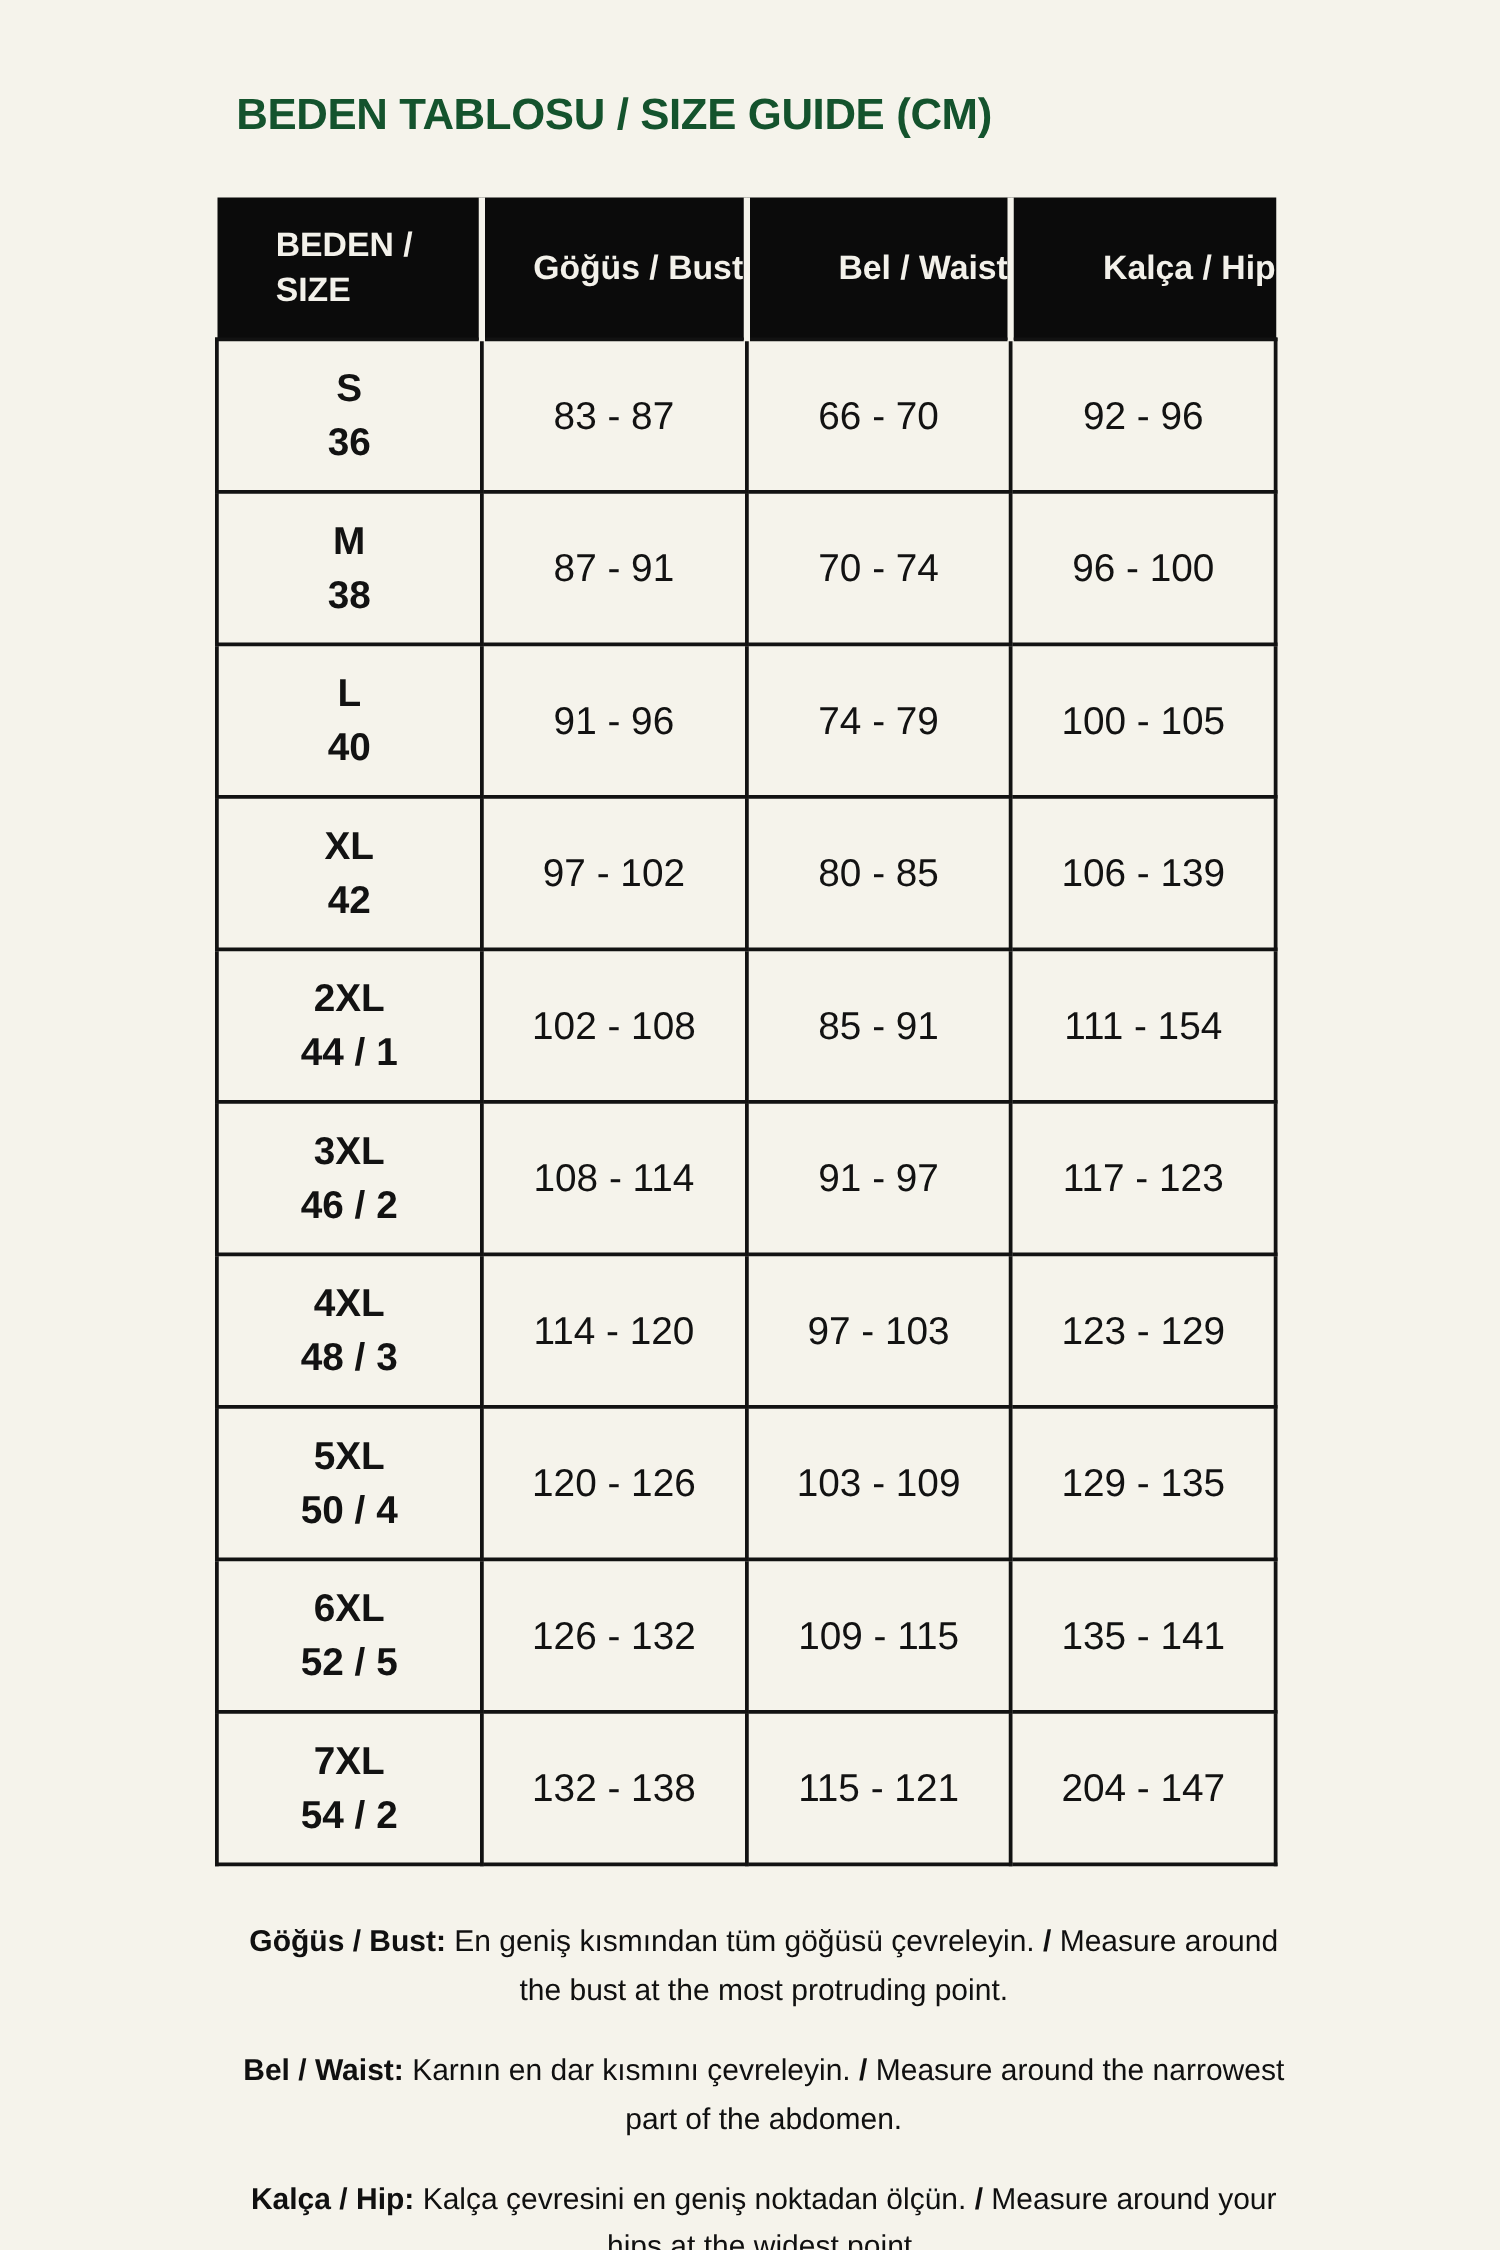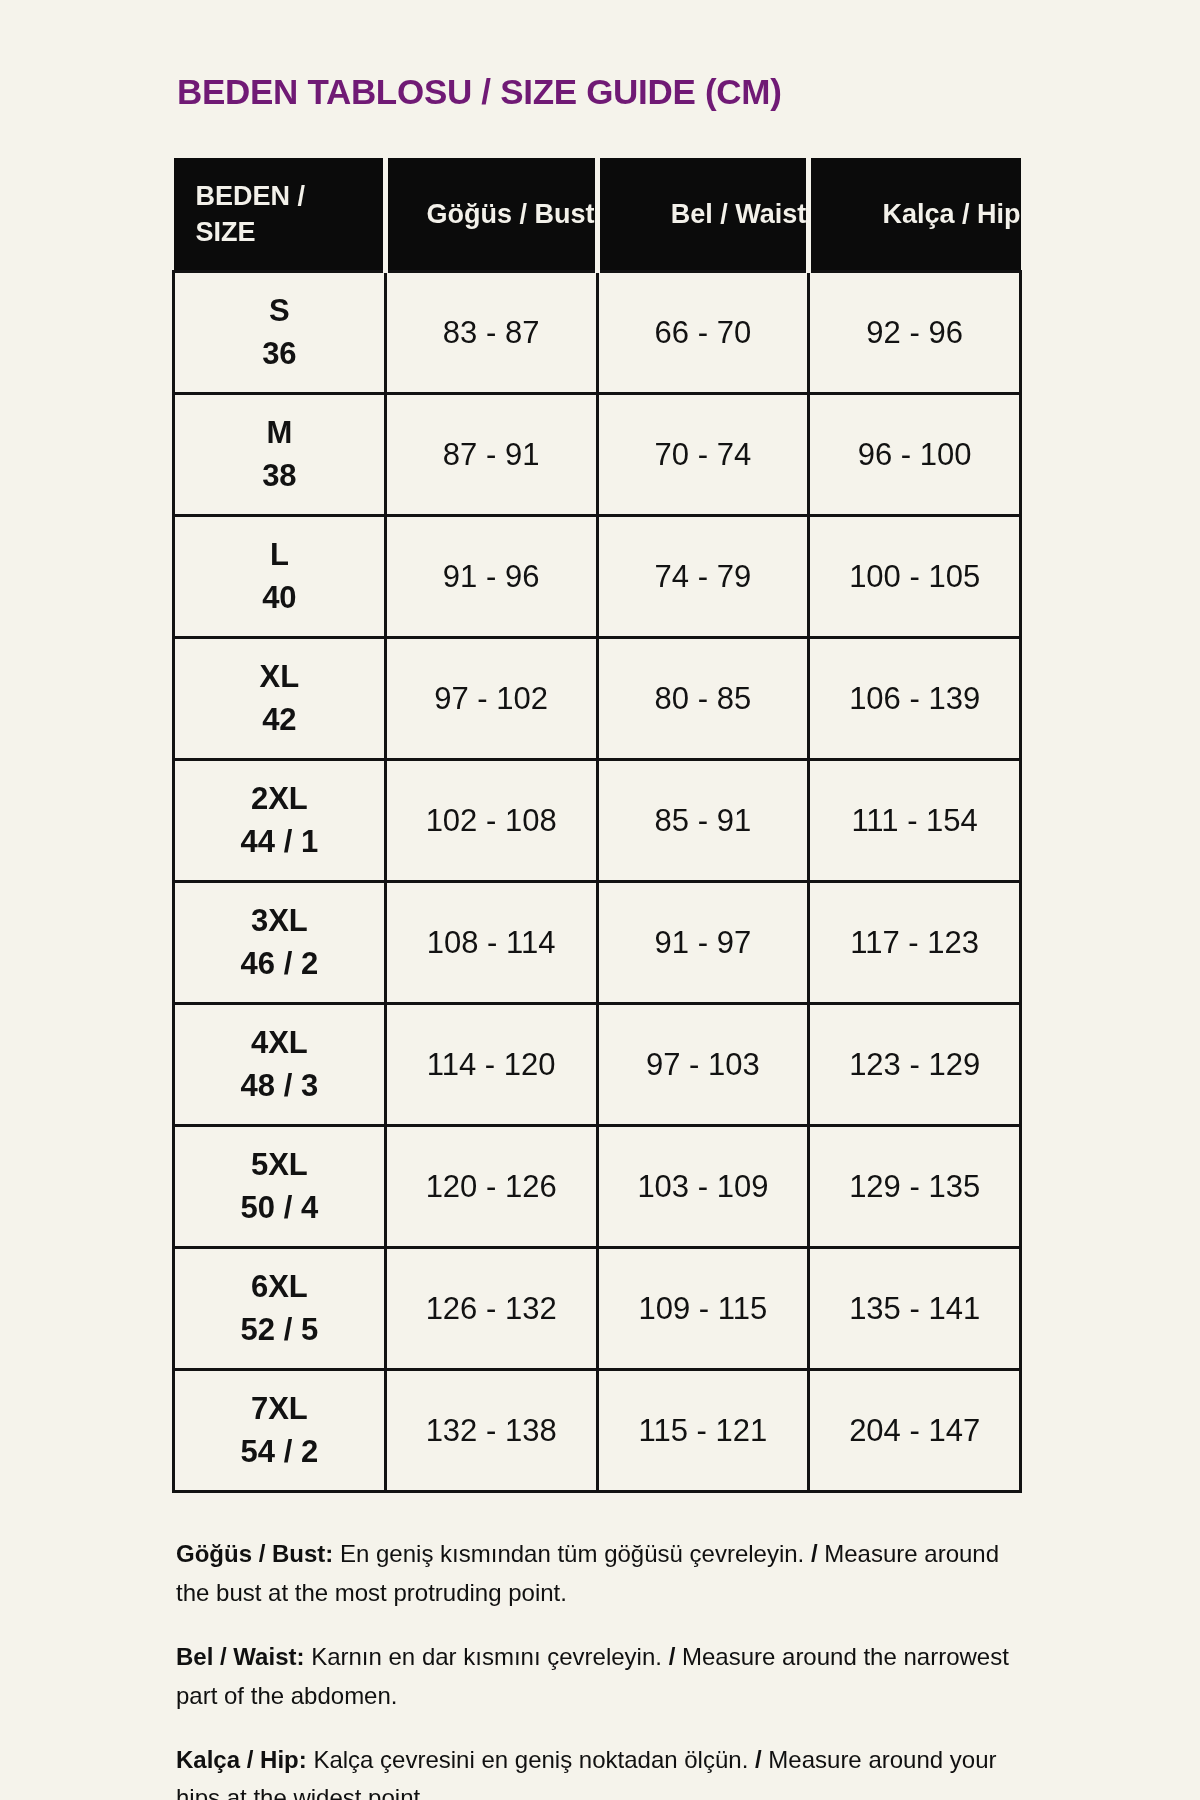--- a/index.html
+++ b/index.html
@@ -11,25 +11,25 @@
     height: 1800px;
     background: #f5f3eb;
     color: #0e0e0e;
     font-family: "Liberation Sans", "DejaVu Sans", sans-serif;
   }
   .page {
     box-sizing: border-box;
     padding: 72px 0 0 172px;
   }
   .title {
-    margin: 0 0 46px 5px;
+    margin: 0 0 46px 17px;
     font-size: 35px;
     font-weight: 700;
     letter-spacing: -0.3px;
-    color: #701a75;
+    color: #14532d;
   }
   table.size-table {
     border-collapse: collapse;
     table-layout: fixed;
     width: 850px;
   }
   thead th {
     background: #0b0b0b;
     color: #f3f1ea;
     height: 112px;
@@ -38,21 +38,21 @@
     text-align: right;
     vertical-align: middle;
     padding: 0;
     border: 0;
   }
   thead th + th {
     border-left: 5px solid #f5f3eb;
   }
   thead th.size-head {
     text-align: left;
-    padding-left: 22px;
+    padding-left: 47px;
     white-space: pre-line;
     line-height: 1.35;
   }
   tbody td {
     border: 3px solid #121212;
     height: 119px;
     padding: 0;
     text-align: center;
     vertical-align: middle;
     font-size: 31px;
@@ -65,21 +65,22 @@
     line-height: 1.38;
   }
   .notes {
     width: 862px;
     margin-top: 42px;
     font-size: 24px;
     line-height: 1.62;
     color: #101010;
   }
   .note {
-    margin: 0 0 25px 4px;
+    margin: 0 0 25px 16px;
+    text-align: center;
   }
   .note b {
     font-weight: 700;
   }
 </style>
 </head>
 <body>
 
 <div class="page">
 

